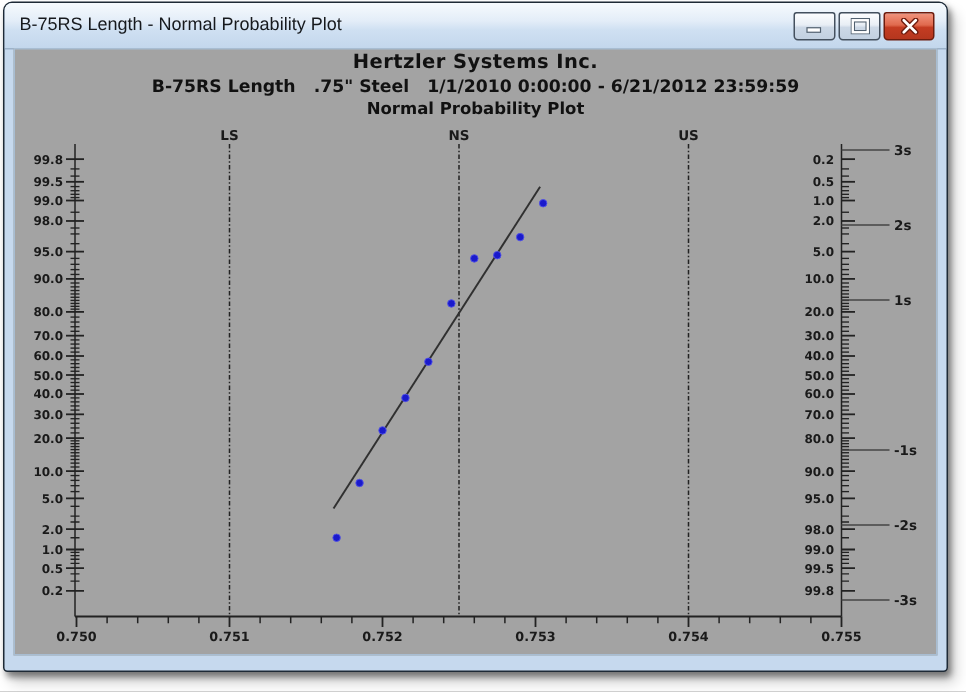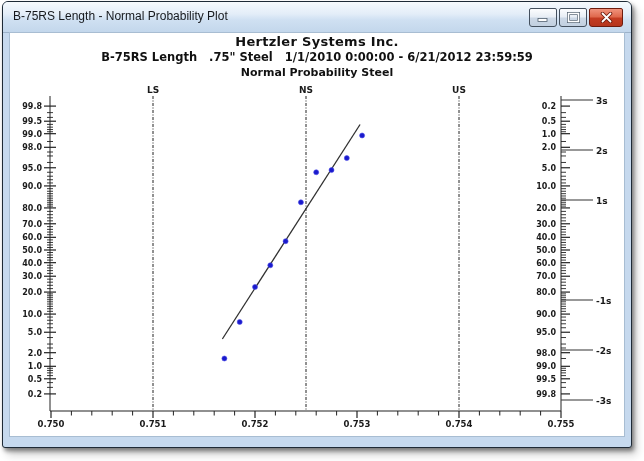--- a/index.html
+++ b/index.html
@@ -25,21 +25,21 @@
   }
   .winbtns{position:absolute;top:6px;right:8px;display:flex;gap:2px;}
   .wbtn{
     height:19px;border:1px solid #44505e;border-radius:2px 2px 3px 3px;
     display:flex;align-items:center;justify-content:center;box-sizing:border-box;
   }
   .wbtn.minmax{width:28px;background:linear-gradient(#fcfdfe,#e8eef5 45%,#ccd8e6 55%,#c2d0e0);}
   .wbtn.close{width:34px;background:linear-gradient(#f0937d 0%,#e06a4e 45%,#c43c22 55%,#b5361e 100%);border-color:#6e1c0e;}
   .content{
     position:absolute;left:6px;top:30px;width:614px;height:403px;
-    background:#ffffff;border:1px solid #a8bdd2;
+    background:#a3a3a3;border:1px solid #a8bdd2;
   }
   .chart-titles{position:absolute;left:0;top:1px;width:100%;text-align:center;color:#111;}
   .chart-titles .t1{font-size:13px;font-weight:bold;letter-spacing:0.3px;}
   .chart-titles .t2{font-size:11.5px;font-weight:bold;margin-top:1px;white-space:pre;}
   .chart-titles .t3{font-size:11px;font-weight:bold;margin-top:2px;}
   #plot-overlay{
     position:absolute;left:0;top:0;width:644px;height:461px;
     pointer-events:none;z-index:5;
   }
   #plot-overlay text{fill:#1a1a1a;font-family:"DejaVu Sans",sans-serif;font-weight:bold;}
@@ -67,21 +67,21 @@
       <svg width="13" height="11">
         <path d="M2.5 1.5 L10.5 9.5 M10.5 1.5 L2.5 9.5" stroke="#6e1c0e" stroke-width="3.6" stroke-linecap="round"></path>
         <path d="M2.5 1.5 L10.5 9.5 M10.5 1.5 L2.5 9.5" stroke="#ffffff" stroke-width="1.8" stroke-linecap="round"></path>
       </svg>
     </div>
   </div>
   <div class="content">
     <div class="chart-titles">
       <div class="t1">Hertzler Systems Inc.</div>
       <div class="t2">B-75RS Length   .75" Steel   1/1/2010 0:00:00 - 6/21/2012 23:59:59</div>
-      <div class="t3">Normal Probability Steel</div>
+      <div class="t3">Normal Probability Plot</div>
     </div>
   </div>
 </div>
 
 <svg id="plot-overlay" viewBox="0 0 644 461" xmlns="http://www.w3.org/2000/svg">
     <line x1="153.00000000000009" y1="96" x2="153.00000000000009" y2="411" stroke="#222222" stroke-width="1" stroke-dasharray="3 1.5 1 1.5"></line>
     <text x="153.00000000000009" y="93" font-size="9" text-anchor="middle">LS</text>
     <line x1="305.99999999999454" y1="96" x2="305.99999999999454" y2="411" stroke="#222222" stroke-width="1" stroke-dasharray="3 1.5 1 1.5"></line>
     <text x="305.99999999999454" y="93" font-size="9" text-anchor="middle">NS</text>
     <line x1="459.00000000000034" y1="96" x2="459.00000000000034" y2="411" stroke="#222222" stroke-width="1" stroke-dasharray="3 1.5 1 1.5"></line>

